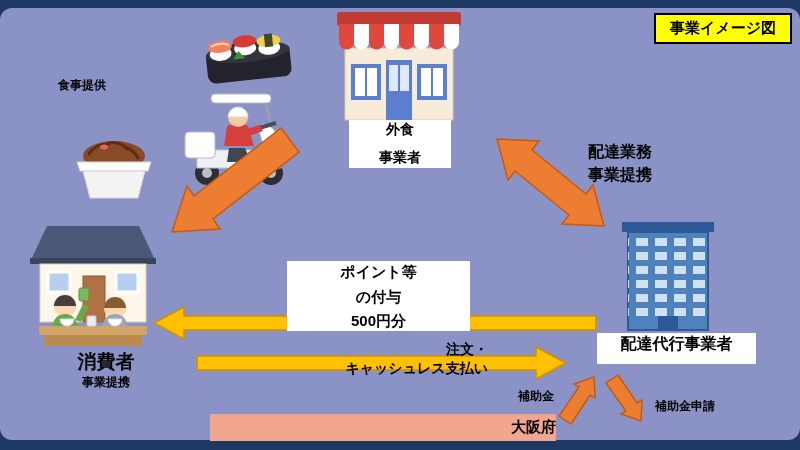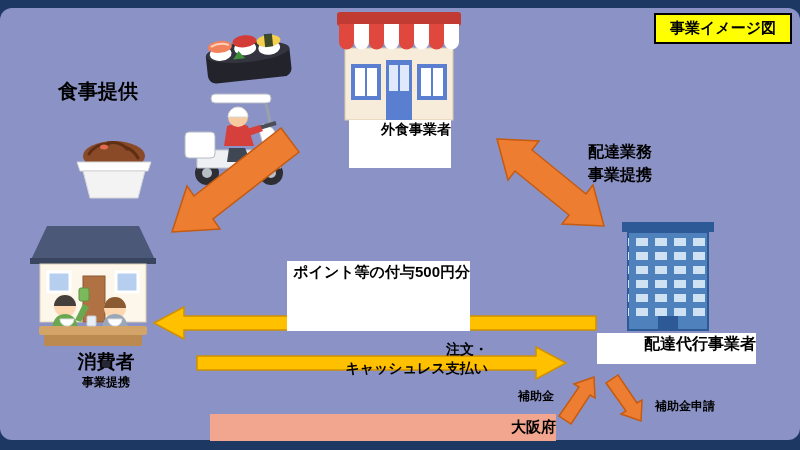--- a/index.html
+++ b/index.html
@@ -15,21 +15,21 @@
   .slide-bg {
     position:absolute; left:0; right:0; top:8px; bottom:10px;
     background: var(--background, #8b93c6);
     border-radius: 12px;
   }
   .illu { position:absolute; z-index:1; }
   .arrows { position:absolute; left:0; top:0; width:800px; height:450px; z-index:2; pointer-events:none; }
   .label { position:absolute; z-index:3; font-weight:700; line-height:1.3; white-space:nowrap; }
   .box {
     position:absolute; z-index:3; background:#fff; font-weight:700; text-align:center;
-    display:flex; flex-direction:row; justify-content:flex-end; line-height:1.4;
+    display:flex; flex-direction:column; justify-content:space-between; line-height:1.4;
   }
   .badge {
     position:absolute; z-index:4; background: var(--badge-bg, #ffff00);
     border:2px solid #000; font-weight:700;
     display:flex; align-items:center; justify-content:center;
   }
   .osaka {
     position:absolute; z-index:3; background: var(--osaka-bg, #f2a68f);
     font-weight:700; display:flex; align-items:center; justify-content:flex-end;
   }
@@ -142,21 +142,21 @@
     <polygon class="yellow" points="154,323 184,307 184,316 596,316 596,330 184,330 184,339"></polygon>
     <polygon class="yellow" points="566,363 536,347 536,356 197,356 197,370 536,370 536,379"></polygon>
     <polygon class="orange" points="571,424 590,395 595,398 594,377 574,384 579,387 559,416"></polygon>
     <polygon class="orange" points="606,383 626,411 621,414 641,421 642,400 637,403 618,375"></polygon>
   </svg>
 
   <div class="badge" style="left:654px;top:13px;width:138px;height:31px;font-size:15px">
     <span>事業イメージ図</span>
   </div>
 
-  <div class="label" style="left:58px;top:78px;font-size:20px">食事提供</div>
+  <div class="label" style="left:58px;top:78px;font-size:12px">食事提供</div>
 
   <div class="box" style="left:349px;top:120px;width:102px;height:48px;font-size:14px">
     <div>外食</div>
     <div>事業者</div>
   </div>
 
   <div class="label" style="left:588px;top:140px;font-size:16px;line-height:1.45">
     <div>配達業務</div>
     <div>事業提携</div>
   </div>

